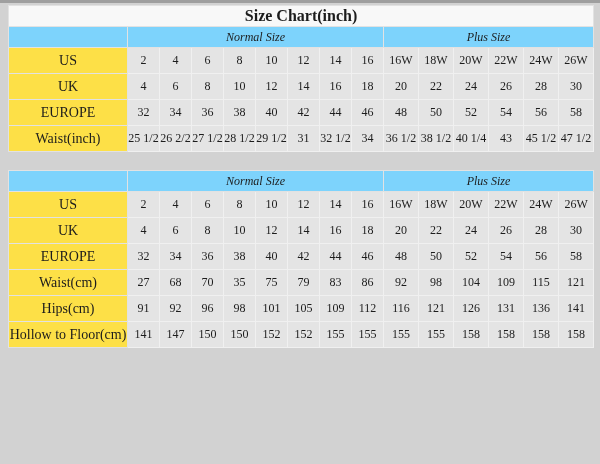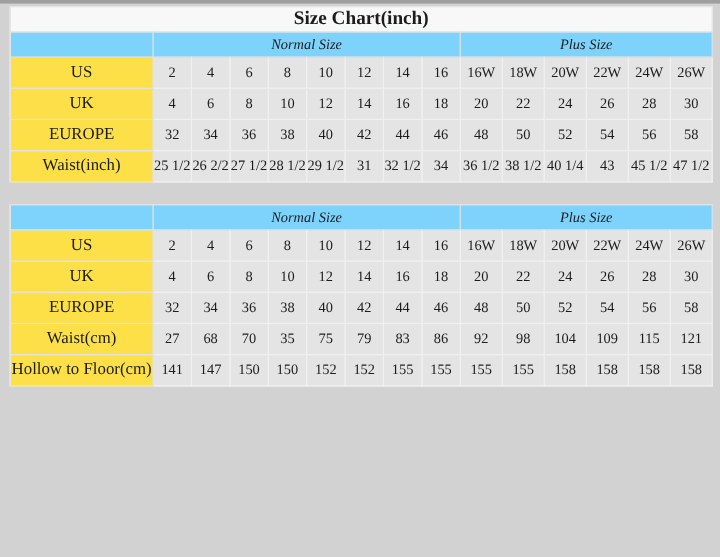--- a/index.html
+++ b/index.html
@@ -272,20 +272,37 @@
           <td class="data-cell">83</td>
           <td class="data-cell">86</td>
           <td class="data-cell">92</td>
           <td class="data-cell">98</td>
           <td class="data-cell">104</td>
           <td class="data-cell">109</td>
           <td class="data-cell">115</td>
           <td class="data-cell">121</td>
         </tr>
         <tr>
+          <td class="label-cell">Hips(cm)</td>
+          <td class="data-cell">91</td>
+          <td class="data-cell">92</td>
+          <td class="data-cell">96</td>
+          <td class="data-cell">98</td>
+          <td class="data-cell">101</td>
+          <td class="data-cell">105</td>
+          <td class="data-cell">109</td>
+          <td class="data-cell">112</td>
+          <td class="data-cell">116</td>
+          <td class="data-cell">121</td>
+          <td class="data-cell">126</td>
+          <td class="data-cell">131</td>
+          <td class="data-cell">136</td>
+          <td class="data-cell">141</td>
+        </tr>
+        <tr>
           <td class="label-cell">Hollow to Floor(cm)</td>
           <td class="data-cell">141</td>
           <td class="data-cell">147</td>
           <td class="data-cell">150</td>
           <td class="data-cell">150</td>
           <td class="data-cell">152</td>
           <td class="data-cell">152</td>
           <td class="data-cell">155</td>
           <td class="data-cell">155</td>
           <td class="data-cell">155</td>

